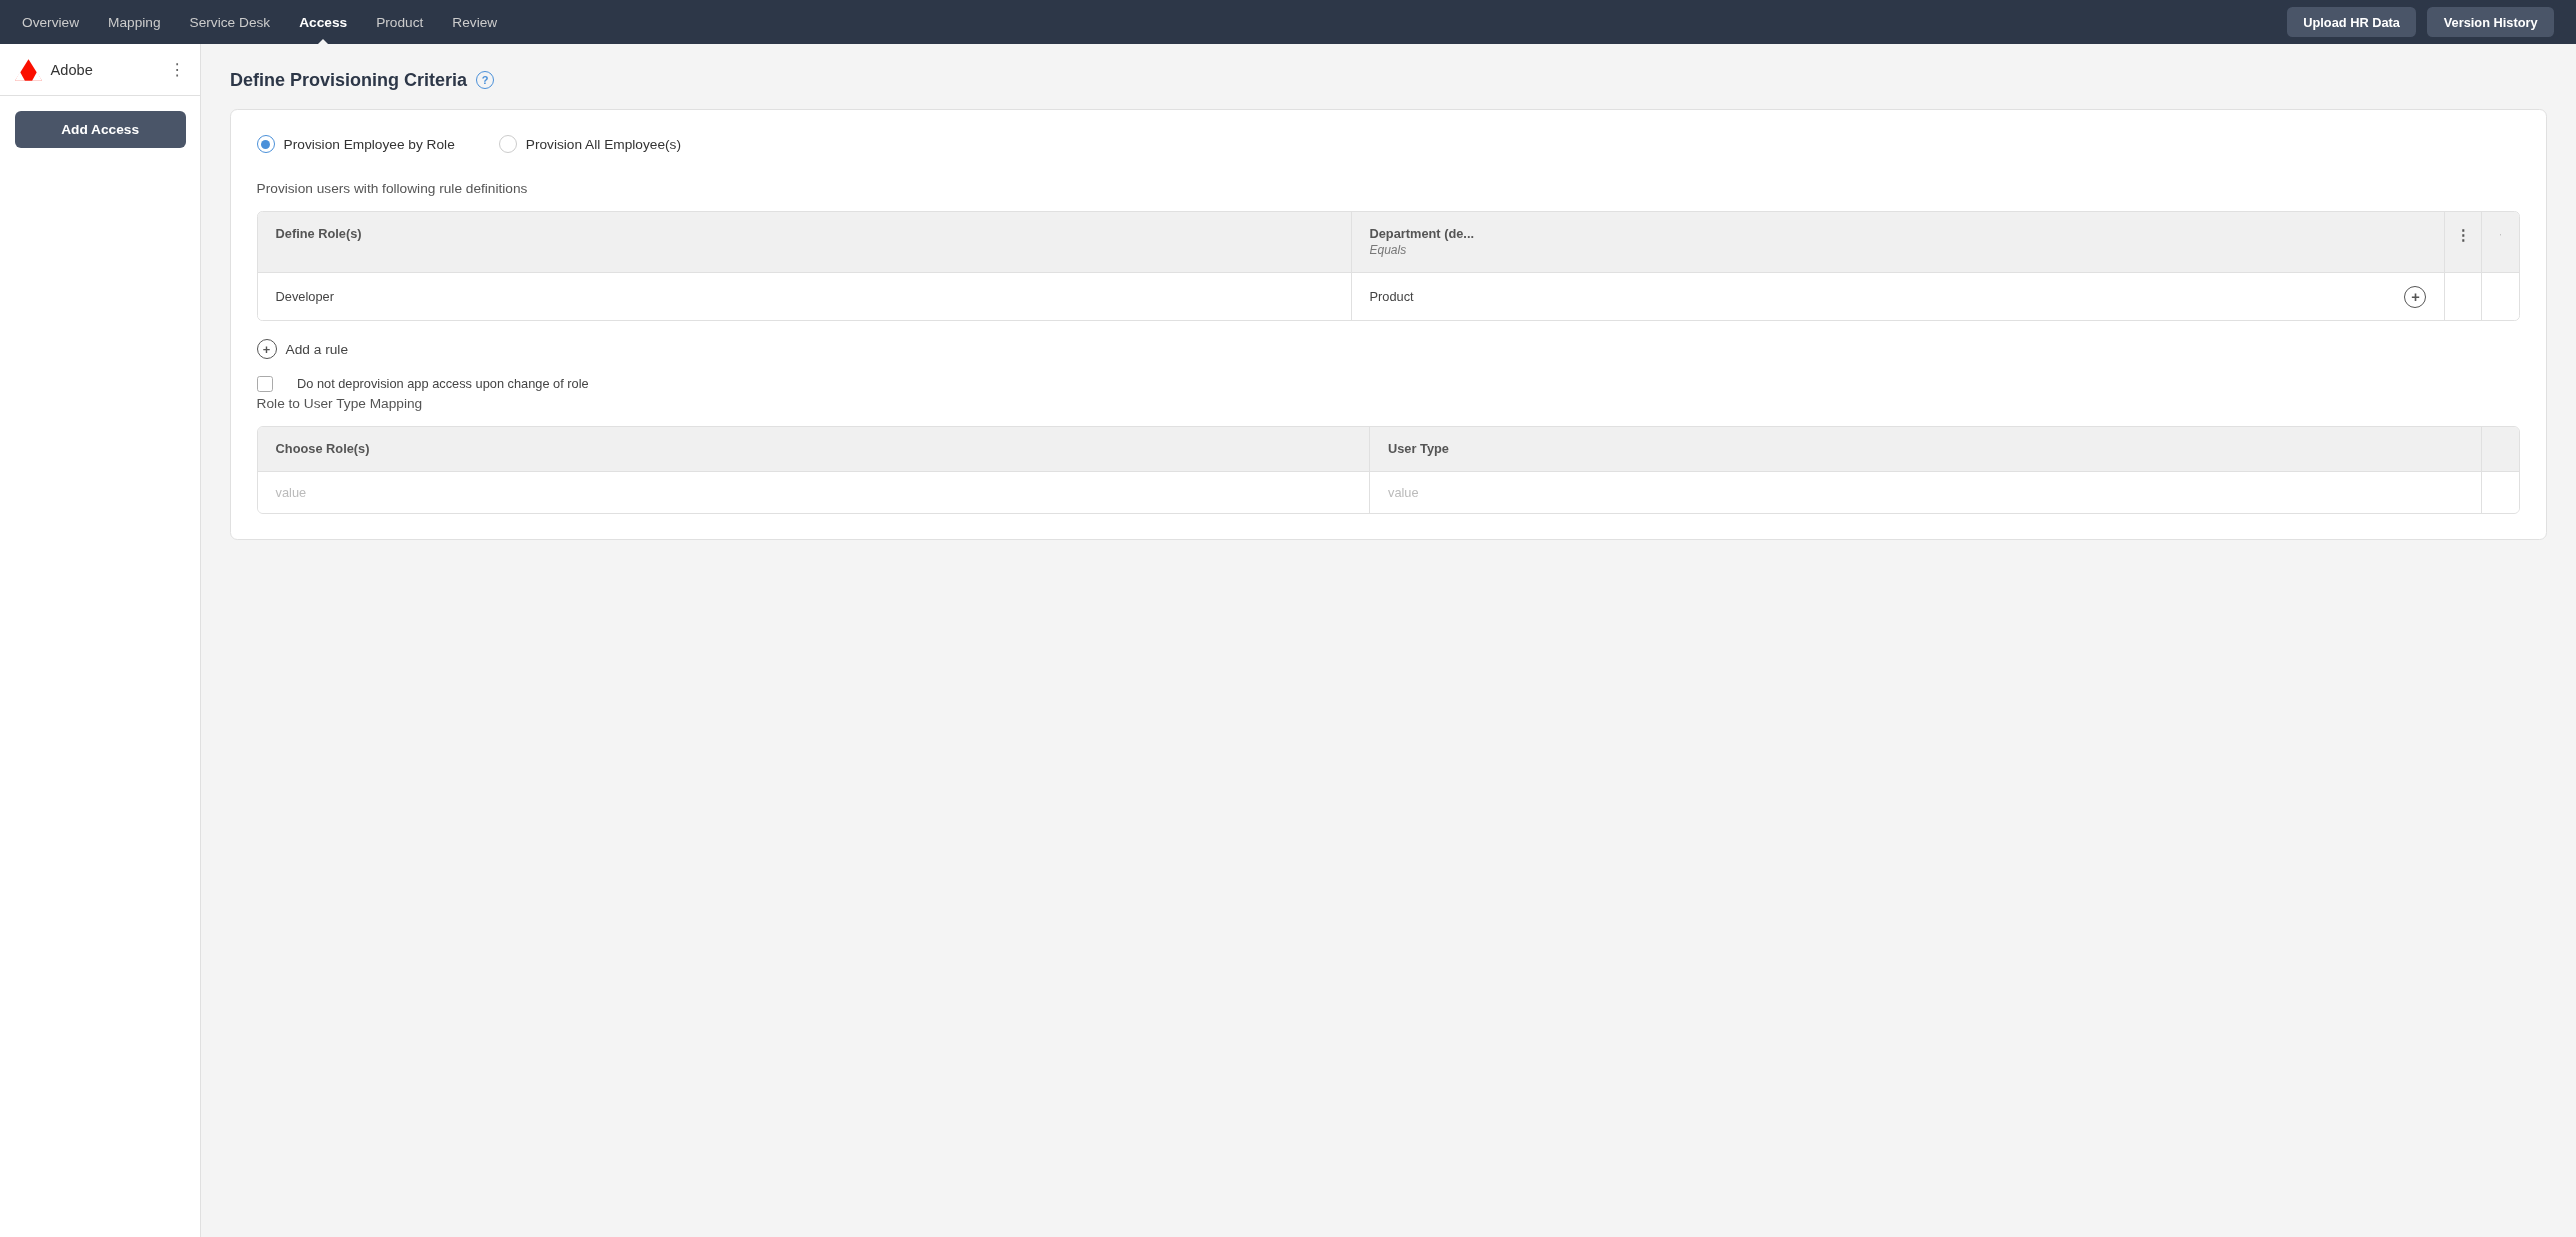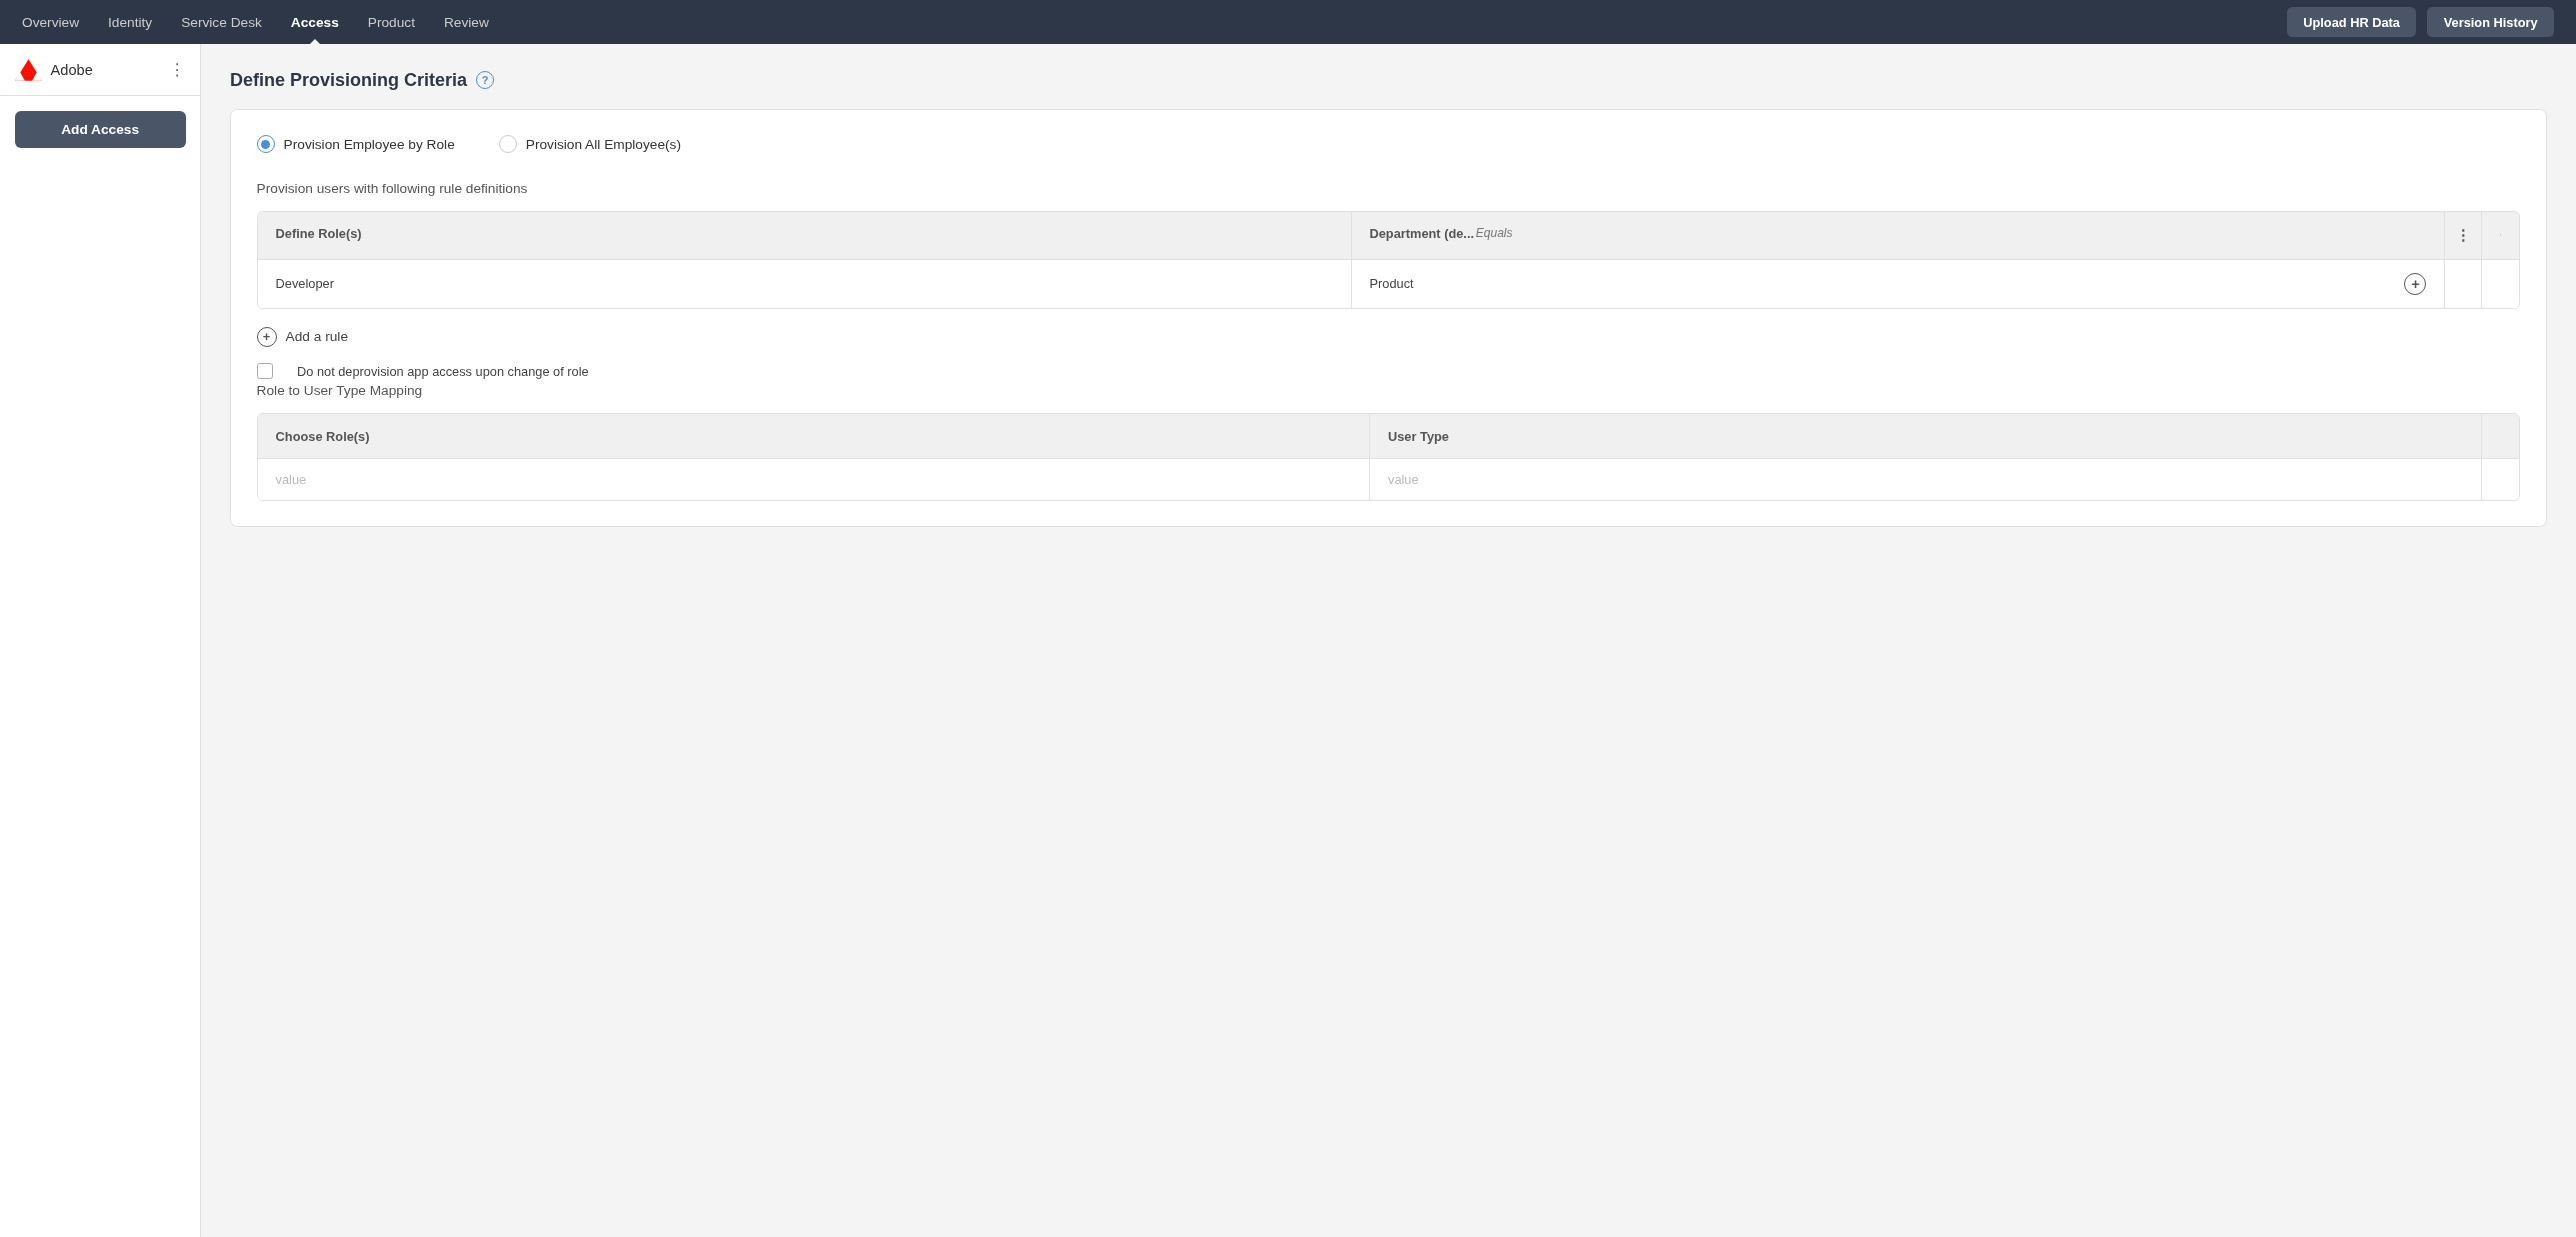--- a/index.html
+++ b/index.html
@@ -216,21 +216,21 @@
     }
     .rule-table-header-cell {
       padding: 14.6px 18px;
       font-size: 12.8px;
       font-weight: 600;
       color: #555;
       border-right: 0.9px solid #e0e0e0;
     }
     .rule-table-header-cell.dept-cell {
       display: flex;
-      flex-direction: row;
+      flex-direction: column;
       gap: 1.8px;
     }
     .dept-label { font-weight: 600; color: #555; }
     .dept-sublabel { font-style: italic; font-weight: 400; color: #777; font-size: 12px; }
     .rule-table-header-cell:last-child { border-right: none; }
     .rule-table-row {
       display: grid;
       grid-template-columns: 1fr 1fr 37px 37px;
       border-top: 0.9px solid #e0e0e0;
       background: #fff;
@@ -371,21 +371,21 @@
       align-items: center;
     }
     .mapping-table-cell:last-child { border-right: none; }
   </style>
 </head>
 <body>
 
 <nav class="top-nav">
   <div class="top-nav-items">
     <span class="nav-item">Overview</span>
-    <span class="nav-item">Identity</span>
+    <span class="nav-item">Mapping</span>
     <span class="nav-item">Service Desk</span>
     <span class="nav-item active">Access</span>
     <span class="nav-item">Product</span>
     <span class="nav-item">Review</span>
   </div>
   <div class="top-nav-buttons">
     <button class="top-nav-btn">Upload HR Data</button>
     <button class="top-nav-btn">Version History</button>
   </div>
 </nav>

